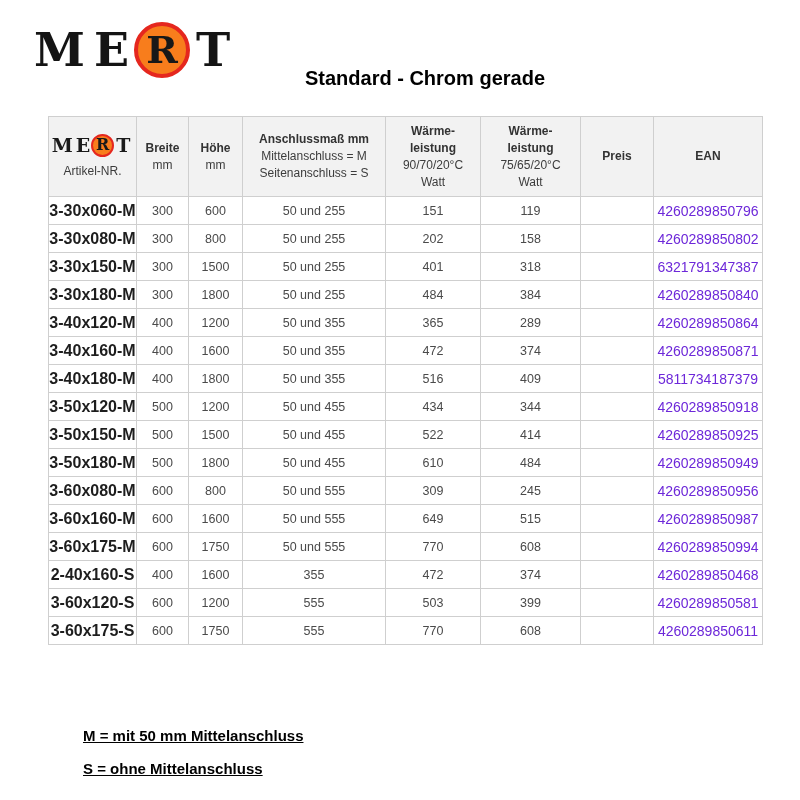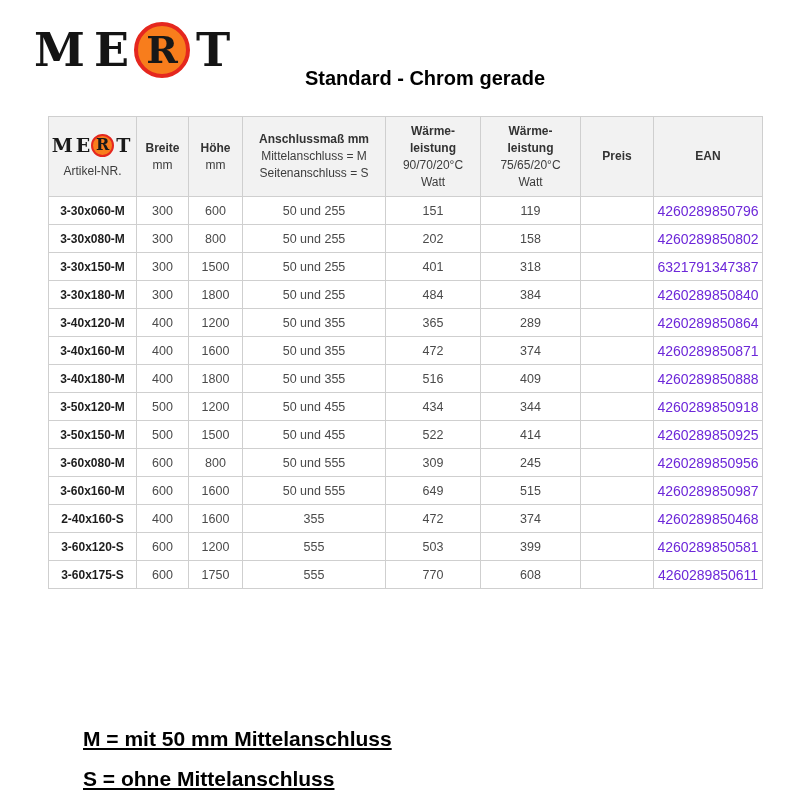--- a/index.html
+++ b/index.html
@@ -34,41 +34,41 @@
   table.price-table {
     position: absolute; left: 48px; top: 116px;
     width: 714px; border-collapse: collapse; table-layout: fixed;
   }
   .price-table th, .price-table td {
     border: 1px solid #cfcfcf; text-align: center; vertical-align: middle;
     overflow: hidden; white-space: nowrap;
   }
   .price-table thead th { background: #f2f2f2; height: 80px; font-weight: 400; color: #3c3c3c; }
   .price-table tbody td { background: #ffffff; height: 28px; font-size: 12.5px; color: #4a4a4a; }
-  .price-table tbody td.col-0 { font-weight: 700; color: #1d1d1d; font-size: 12px; }
+  .price-table tbody td.col-0 { font-weight: 700; color: #1d1d1d; font-size: 16px; }
   .price-table tbody td.col-7 { font-size: 14px; color: #6d28d9; }
 
   .hdr-line { display: block; line-height: 17px; font-size: 12px; }
   .hdr-bold { font-weight: 700; color: #333; }
 
   
   .mini-logo { display: flex; align-items: center; justify-content: center; margin-bottom: 6px; }
   .mini-logo .logo-letters {
     font-size: 19px; letter-spacing: 3px; color: #1a1a1a;
   }
   .mini-logo .logo-letters.post { margin-left: 2px; }
   .mini-logo .logo-circle {
     width: 23px; height: 23px; border-width: 2px; margin-left: -2px;
   }
   .mini-logo .logo-circle .logo-r { font-size: 16px; }
 
   
   .footnotes { position: absolute; left: 83px; top: 727px; }
   .footnote {
-    font-size: 21px; font-weight: 700; color: #000;
+    font-size: 15px; font-weight: 700; color: #000;
     text-decoration: underline; margin-bottom: 16px; white-space: nowrap;
   }
 </style>
 </head>
 <body>
 
 <div class="logo">
   <span class="logo-letters pre">ME</span>
   <span class="logo-circle">
     <span class="logo-r">R</span>
@@ -196,21 +196,21 @@
         <td class="col-7">4260289850871</td>
       </tr>
       <tr>
         <td class="col-0">3-40x180-M</td>
         <td class="col-1">400</td>
         <td class="col-2">1800</td>
         <td class="col-3">50 und 355</td>
         <td class="col-4">516</td>
         <td class="col-5">409</td>
         <td class="col-6"></td>
-        <td class="col-7">4260289850888</td>
+        <td class="col-7">5811734187379</td>
       </tr>
       <tr>
         <td class="col-0">3-50x120-M</td>
         <td class="col-1">500</td>
         <td class="col-2">1200</td>
         <td class="col-3">50 und 455</td>
         <td class="col-4">434</td>
         <td class="col-5">344</td>
         <td class="col-6"></td>
         <td class="col-7">4260289850918</td>
@@ -219,38 +219,58 @@
         <td class="col-0">3-50x150-M</td>
         <td class="col-1">500</td>
         <td class="col-2">1500</td>
         <td class="col-3">50 und 455</td>
         <td class="col-4">522</td>
         <td class="col-5">414</td>
         <td class="col-6"></td>
         <td class="col-7">4260289850925</td>
       </tr>
       <tr>
+        <td class="col-0">3-50x180-M</td>
+        <td class="col-1">500</td>
+        <td class="col-2">1800</td>
+        <td class="col-3">50 und 455</td>
+        <td class="col-4">610</td>
+        <td class="col-5">484</td>
+        <td class="col-6"></td>
+        <td class="col-7">4260289850949</td>
+      </tr>
+      <tr>
         <td class="col-0">3-60x080-M</td>
         <td class="col-1">600</td>
         <td class="col-2">800</td>
         <td class="col-3">50 und 555</td>
         <td class="col-4">309</td>
         <td class="col-5">245</td>
         <td class="col-6"></td>
         <td class="col-7">4260289850956</td>
       </tr>
       <tr>
         <td class="col-0">3-60x160-M</td>
         <td class="col-1">600</td>
         <td class="col-2">1600</td>
         <td class="col-3">50 und 555</td>
         <td class="col-4">649</td>
         <td class="col-5">515</td>
         <td class="col-6"></td>
         <td class="col-7">4260289850987</td>
+      </tr>
+      <tr>
+        <td class="col-0">3-60x175-M</td>
+        <td class="col-1">600</td>
+        <td class="col-2">1750</td>
+        <td class="col-3">50 und 555</td>
+        <td class="col-4">770</td>
+        <td class="col-5">608</td>
+        <td class="col-6"></td>
+        <td class="col-7">4260289850994</td>
       </tr>
       <tr>
         <td class="col-0">2-40x160-S</td>
         <td class="col-1">400</td>
         <td class="col-2">1600</td>
         <td class="col-3">355</td>
         <td class="col-4">472</td>
         <td class="col-5">374</td>
         <td class="col-6"></td>
         <td class="col-7">4260289850468</td>

